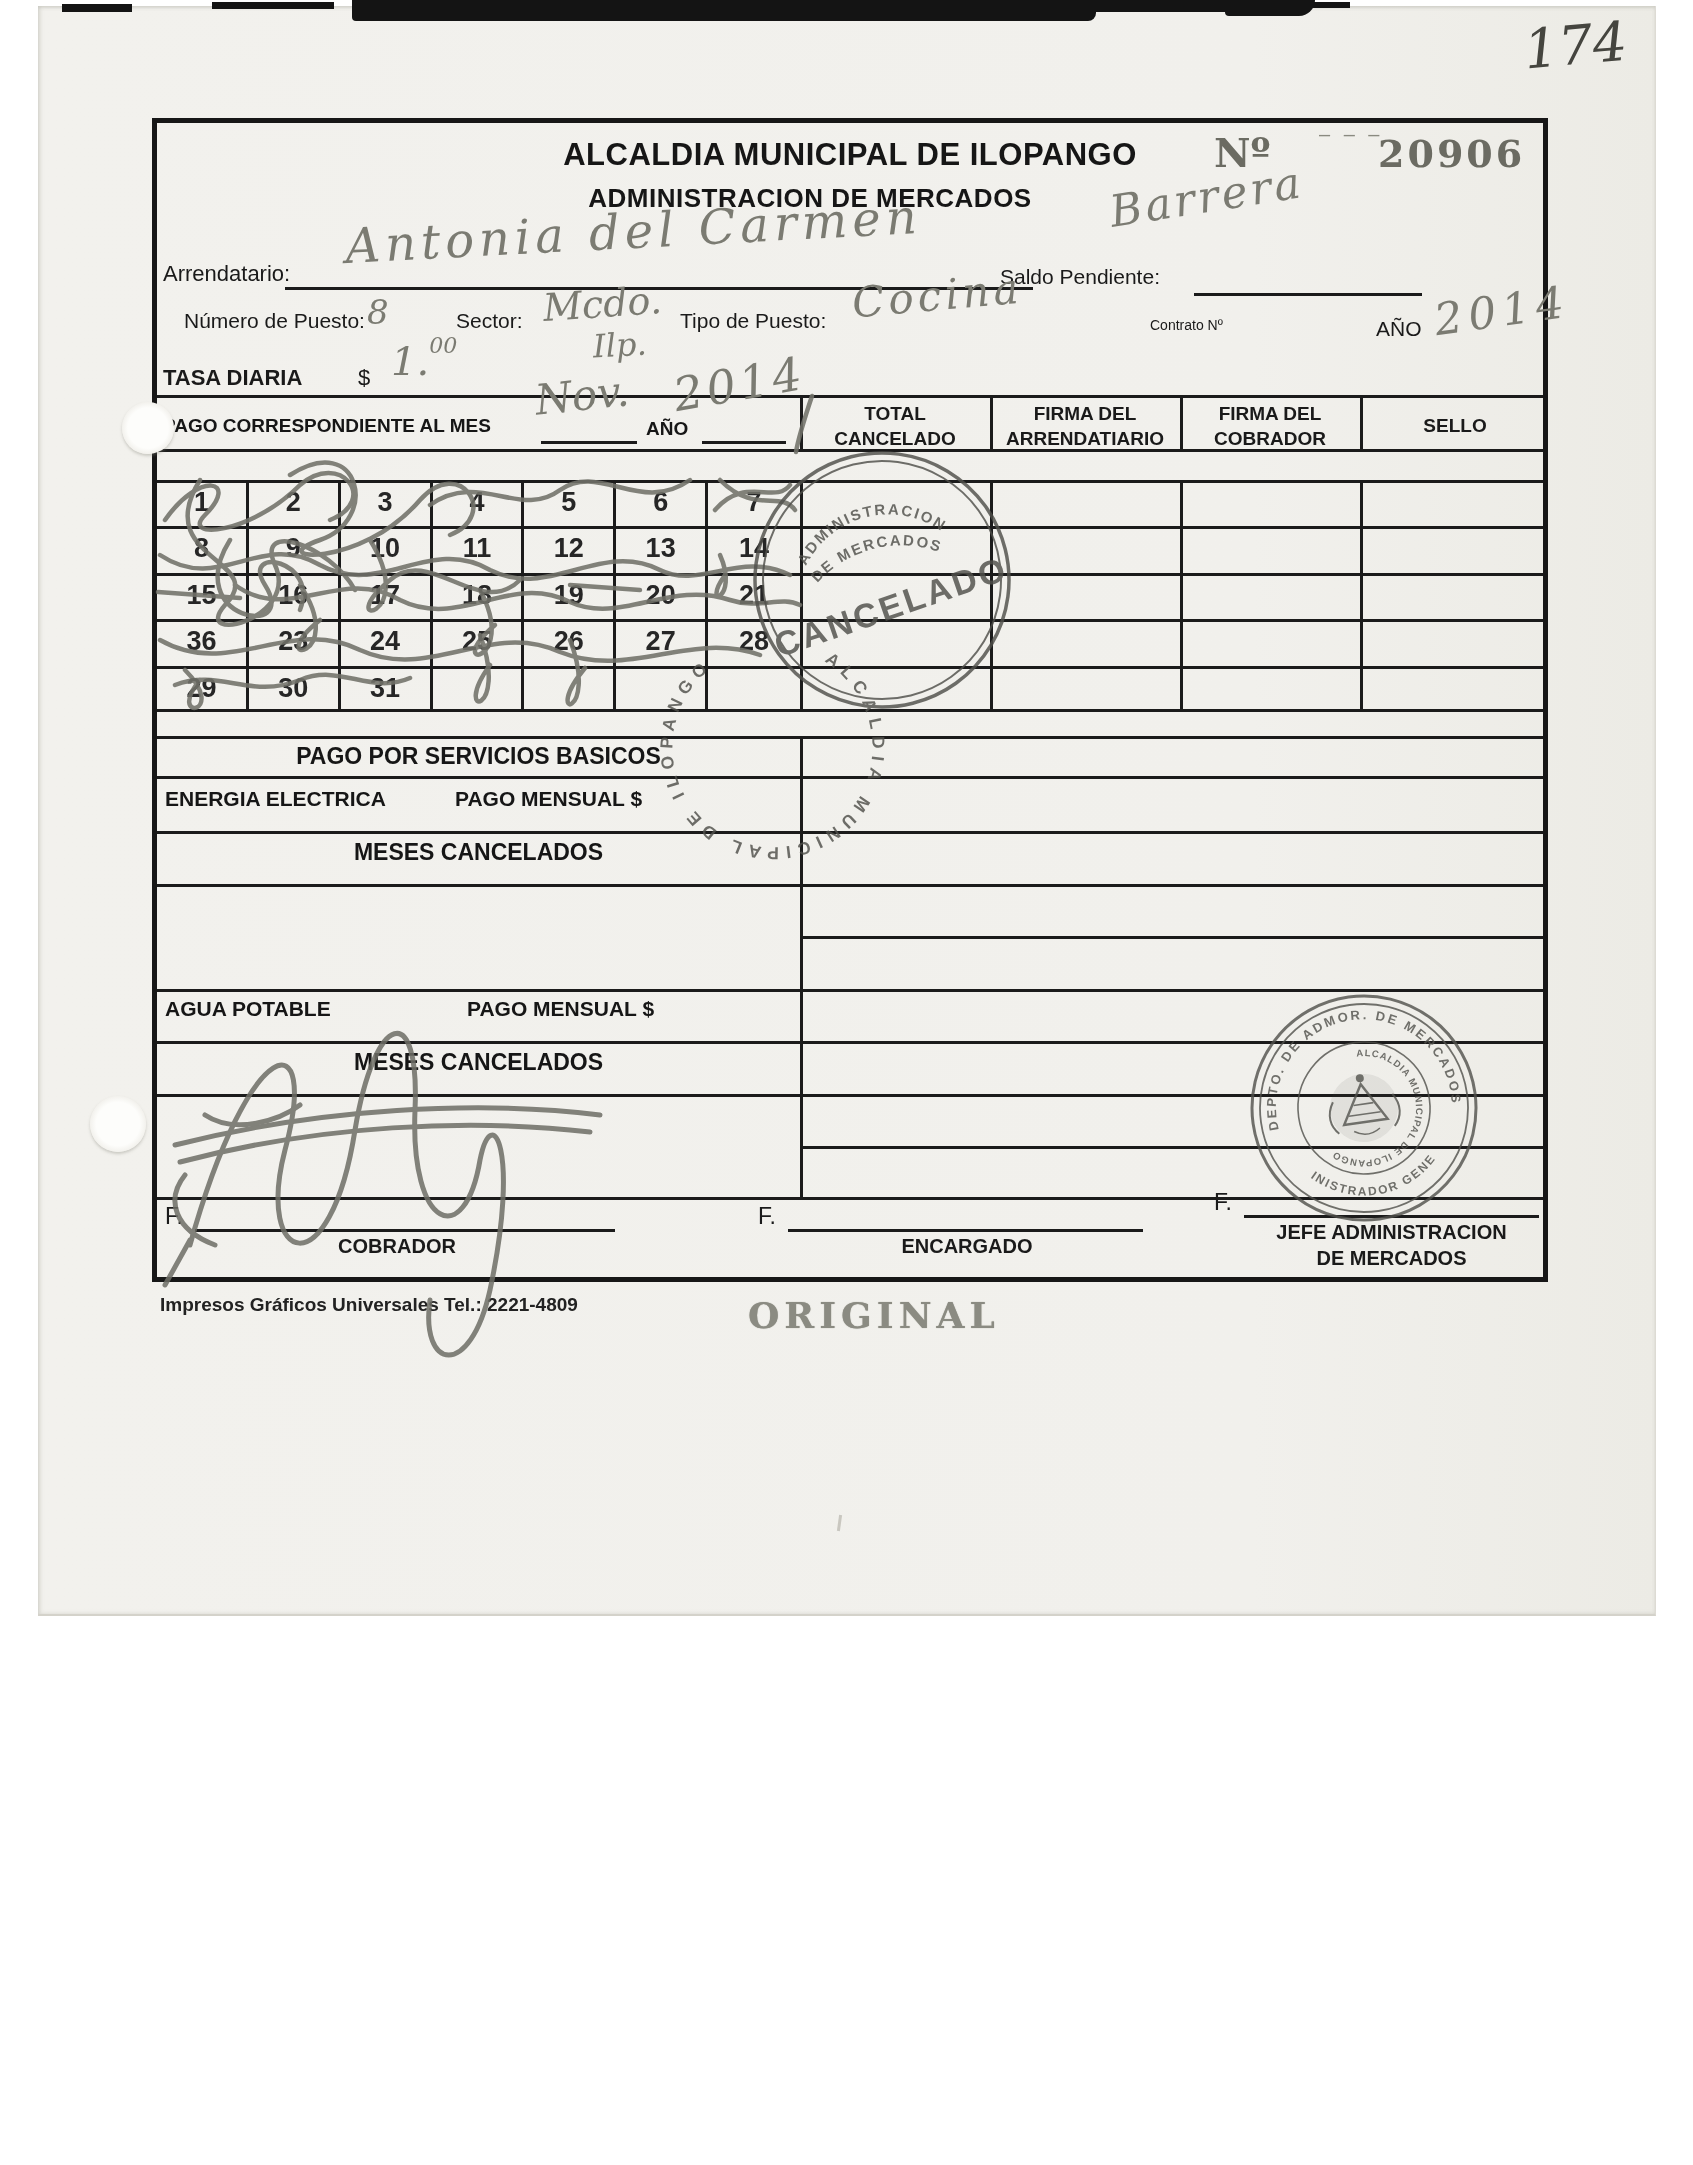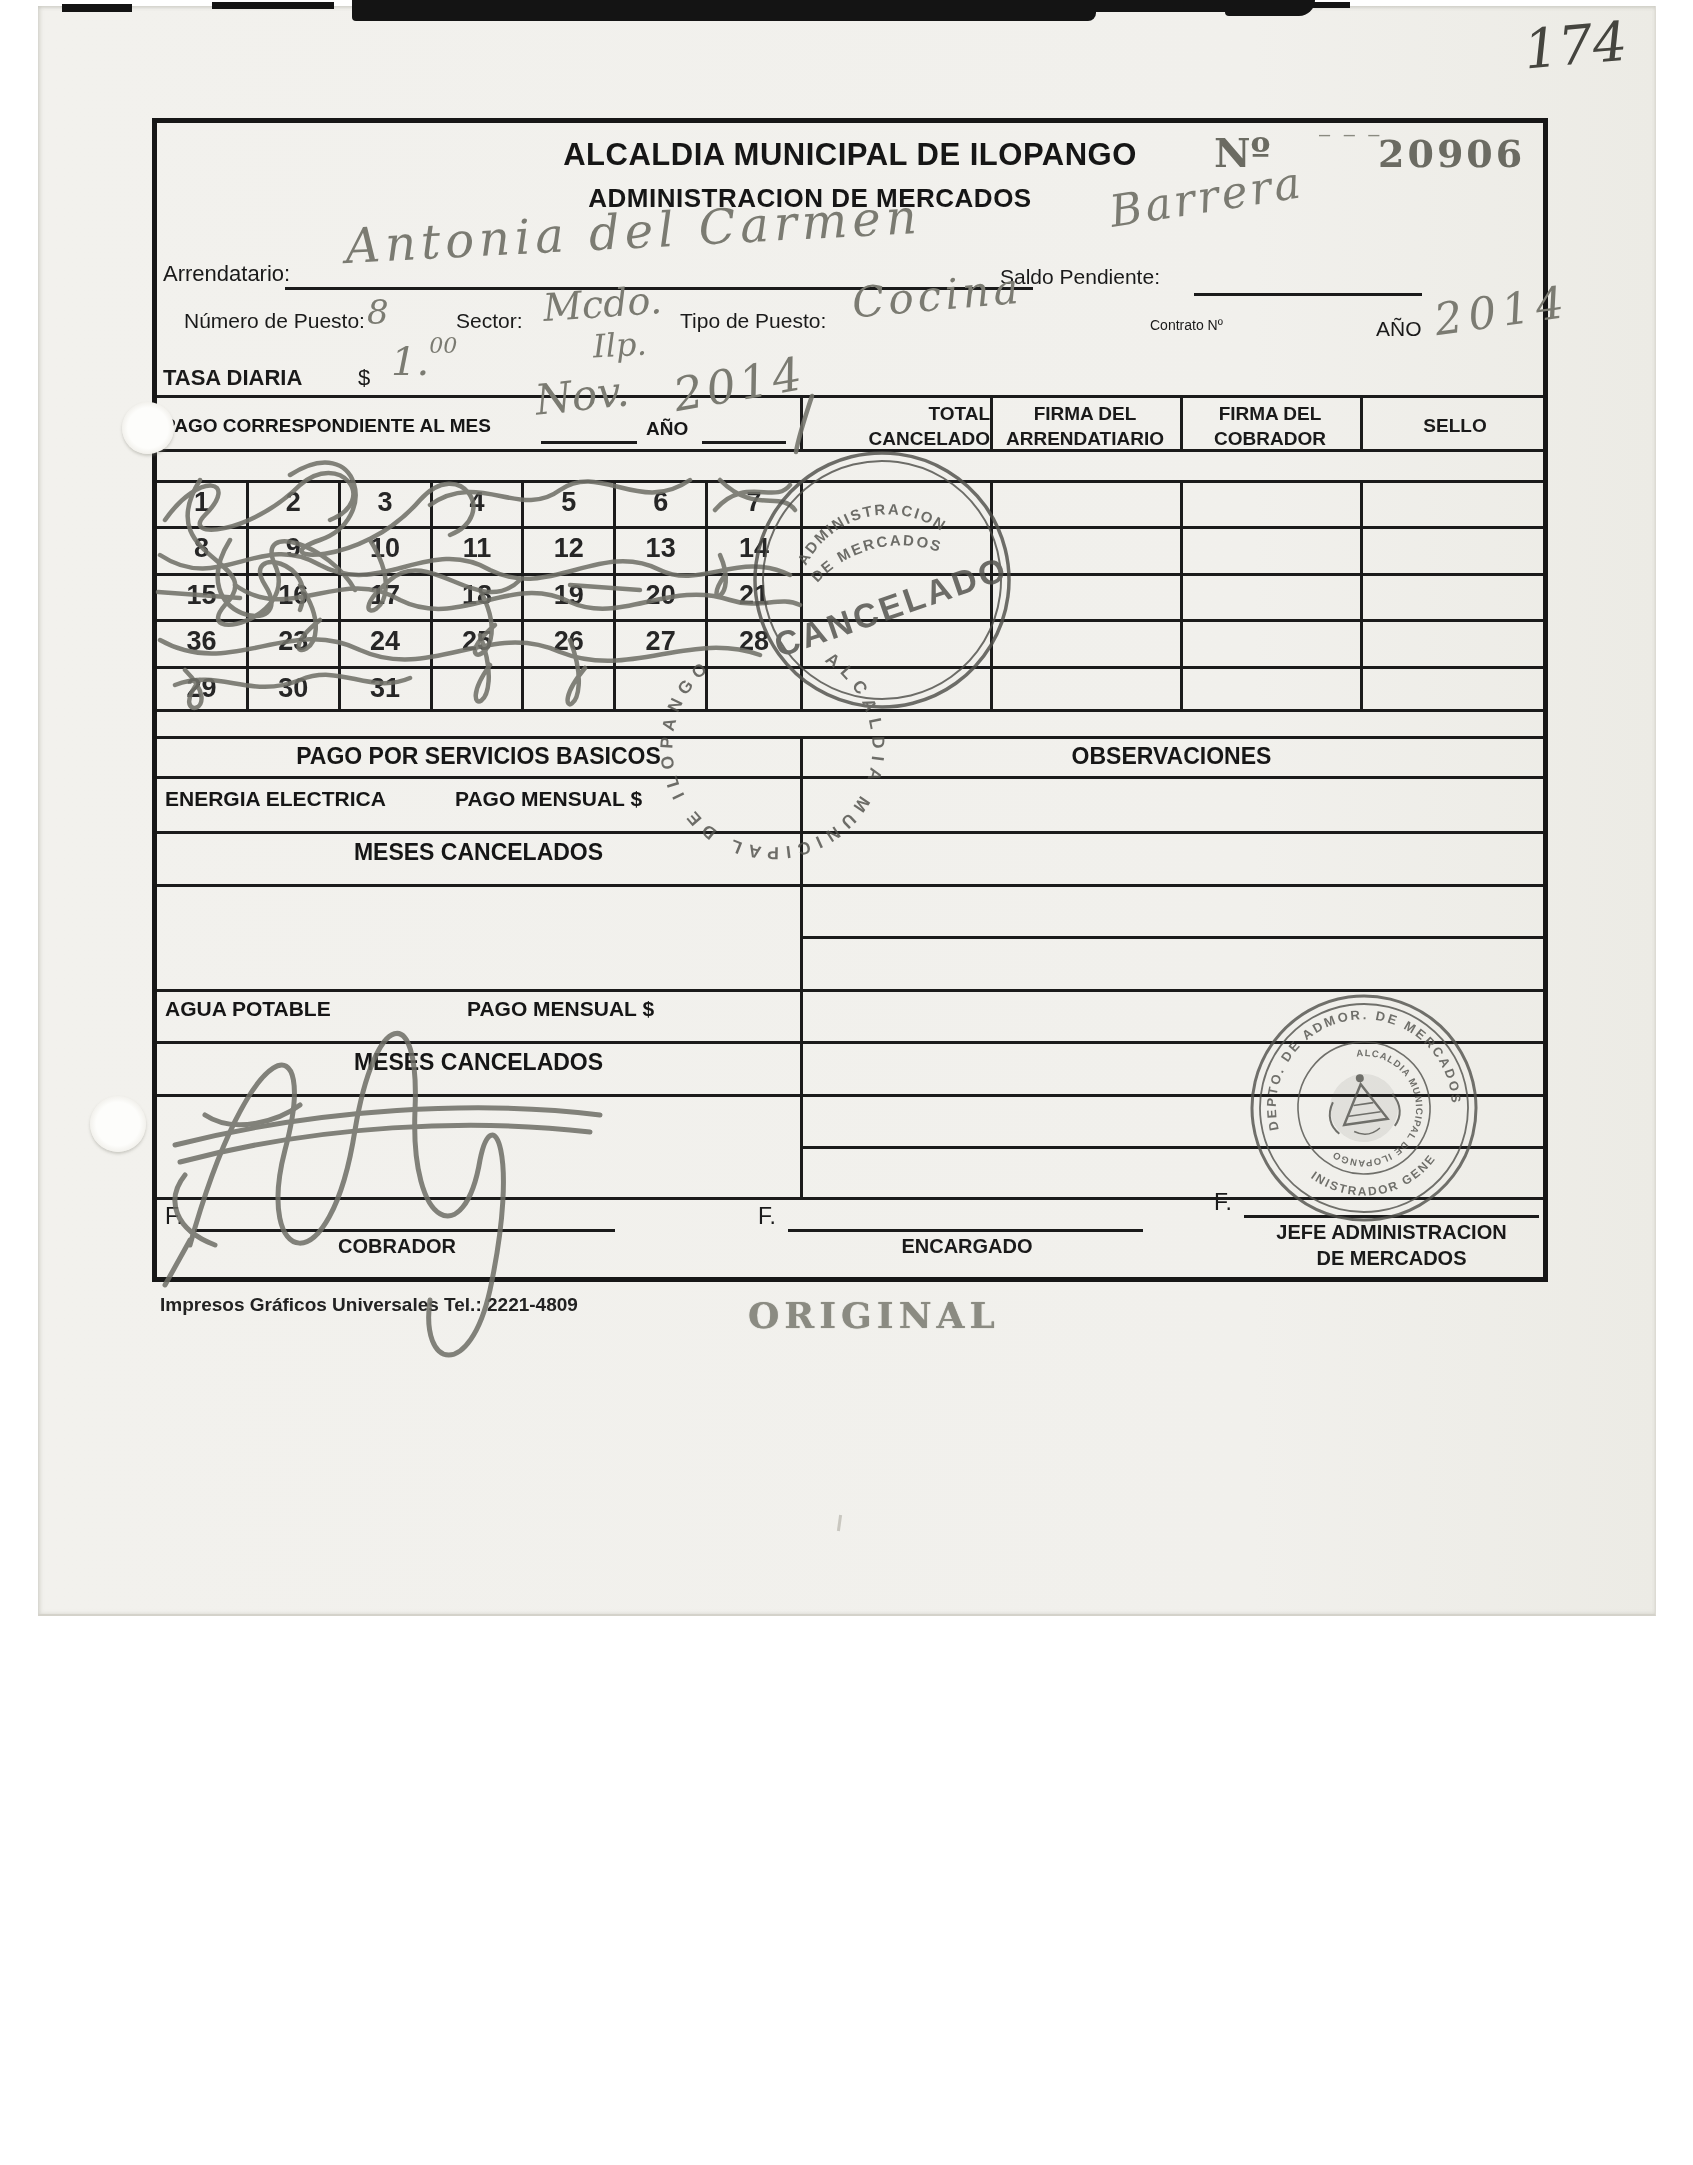--- a/index.html
+++ b/index.html
@@ -105,21 +105,21 @@
     <div class="vline" style="left:1023px;top:272px;height:57px;"></div>
     <div class="vline" style="left:1203px;top:272px;height:57px;"></div>
 
     <div class="abs printed" style="left:6px;top:292px;font-size:19px;">PAGO CORRESPONDIENTE AL MES</div>
     <div class="hline" style="left:384px;top:318px;width:96px;"></div>
     <div class="abs printed" style="left:489px;top:295px;font-size:19px;">AÑO</div>
     <div class="hline" style="left:545px;top:318px;width:84px;"></div>
     <div class="abs hw" style="left:378px;top:252px;font-size:42px;transform:rotate(-6deg);">Nov.</div>
     <div class="abs hw" style="left:516px;top:238px;font-size:46px;letter-spacing:4px;transform:rotate(-10deg);">2014</div>
 
-    <div class="abs t-cell" style="left:643px;top:278px;width:190px;text-align:right;">
+    <div class="abs t-cell" style="left:643px;top:278px;width:190px;">
       <div>TOTAL</div>
       <div>CANCELADO</div>
     </div>
     <div class="abs t-cell" style="left:833px;top:278px;width:190px;">
       <div>FIRMA DEL</div>
       <div>ARRENDATIARIO</div>
     </div>
     <div class="abs t-cell" style="left:1023px;top:278px;width:180px;">
       <div>FIRMA DEL</div>
       <div>COBRADOR</div>
@@ -174,21 +174,20 @@
         <div class="cal-cell"><span></span></div>
         <div class="cal-cell"><span></span></div>
         <div class="cal-cell"><span></span></div>
       </div>
 
     <div class="hline" style="left:0;top:613px;width:1386px;"></div>
     <div class="hline" style="left:0;top:653px;width:1386px;"></div>
     <div class="vline" style="left:643px;top:613px;height:461px;"></div>
 
     <div class="abs printed" style="left:0;top:620px;width:643px;text-align:center;font-size:23px;">PAGO POR SERVICIOS BASICOS</div>
-    <div class="abs printed" style="left:643px;top:620px;width:743px;text-align:center;font-size:23px;">OBSERVACIONES</div>
 
     <div class="abs printed" style="left:8px;top:664px;font-size:21px;">ENERGIA ELECTRICA</div>
     <div class="abs printed" style="left:298px;top:664px;font-size:21px;">PAGO MENSUAL $</div>
     <div class="hline" style="left:0;top:708px;width:1386px;"></div>
 
     <div class="abs printed" style="left:0;top:716px;width:643px;text-align:center;font-size:23px;">MESES CANCELADOS</div>
     <div class="hline" style="left:0;top:761px;width:1386px;"></div>
 
     <div class="hline" style="left:643px;top:813px;width:743px;"></div>
     <div class="hline" style="left:0;top:866px;width:1386px;"></div>

